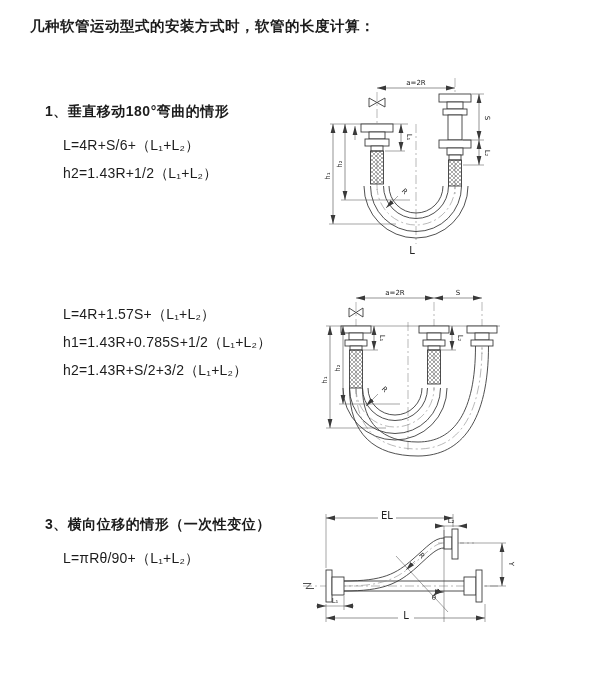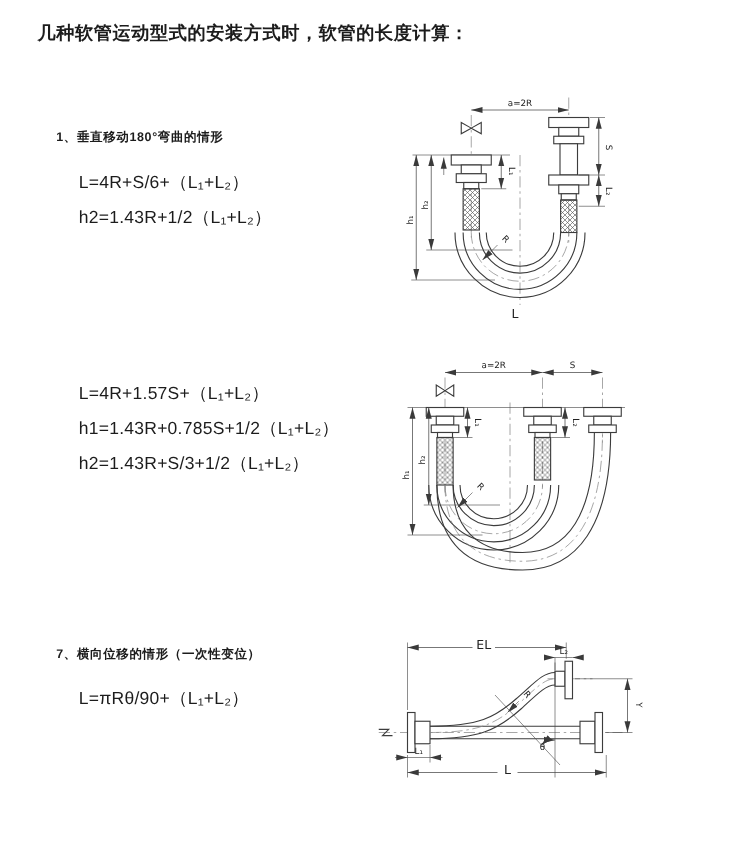--- a/index.html
+++ b/index.html
@@ -1,20 +1,20 @@
 <!DOCTYPE html>
 <html><head>
 <meta charset="utf-8">
 <style>
   html,body{margin:0;padding:0;background:#ffffff;}
   body{width:600px;height:675px;position:relative;overflow:hidden;
        font-family:"Liberation Sans","DejaVu Sans",sans-serif;color:#1c1c1c;}
   .page-title{position:absolute;left:30px;top:17px;font-size:14.5px;font-weight:bold;letter-spacing:.5px;}
   .section{position:absolute;left:45px;width:270px;}
-  .heading{font-size:10px;font-weight:bold;letter-spacing:.5px;height:20px;margin-bottom:8px;white-space:nowrap;}
+  .heading{font-size:14px;font-weight:bold;letter-spacing:.5px;height:20px;margin-bottom:8px;white-space:nowrap;}
   .formula{font-size:14px;line-height:28px;padding-left:18px;white-space:nowrap;letter-spacing:.2px;}
   .diagram{position:absolute;}
   
   .ln{stroke:#3c3c3c;stroke-width:.9;fill:none;}
   .fit{stroke:#3c3c3c;stroke-width:.9;fill:#ffffff;}
   .braid{fill:url(#braid);stroke:#3c3c3c;stroke-width:.9;}
   .cl{stroke:#8a8a8a;stroke-width:.6;stroke-dasharray:9 3 2 3;fill:none;}
   .dim{stroke:#4a4a4a;stroke-width:.6;fill:none;}
   .ext{stroke:#4a4a4a;stroke-width:.5;fill:none;}
   .lbl{font-family:"DejaVu Sans",sans-serif;font-size:7px;fill:#222;}
@@ -106,21 +106,21 @@
   <g>
     <line class="ext" x1="86" y1="124" x2="74" y2="136" marker-end="url(#arr)"></line>
     <text class="lbl" transform="translate(91,121) rotate(45)" text-anchor="middle">R</text>
   </g>
   <text class="lbl lbl-big" x="100" y="182" text-anchor="middle">L</text>
 </svg>
 
 <div class="section" style="top:300px">
   <div class="formula">L=4R+1.57S+（L₁+L₂）</div>
   <div class="formula">h1=1.43R+0.785S+1/2（L₁+L₂）</div>
-  <div class="formula">h2=1.43R+S/3+1/2（L₁+L₂）</div>
+  <div class="formula">h2=1.43R+S/2+3/2（L₁+L₂）</div>
 </div>
 
 <svg class="diagram" style="left:310px;top:282px" width="290" height="185" viewBox="0 0 290 185">
   <g>
     <path class="cl" d="M46,20 V112 M124,20 V108 M172,20 V72 M98,40 V168"></path>
   </g>
   <g>
     <line class="dim" x1="46" y1="16" x2="124" y2="16" marker-start="url(#arr)" marker-end="url(#arr)"></line>
     <text class="lbl" x="85" y="12.5" text-anchor="middle">a=2R</text>
   </g>
@@ -181,21 +181,21 @@
     <line class="ext" x1="29" y1="122" x2="90" y2="122"></line>
     <text class="lbl" transform="translate(30,86) rotate(-90)" text-anchor="middle">h₂</text>
   </g>
   <g>
     <line class="ext" x1="68" y1="112" x2="56" y2="124" marker-end="url(#arr)"></line>
     <text class="lbl" transform="translate(73,109) rotate(45)" text-anchor="middle">R</text>
   </g>
 </svg>
 
 <div class="section" style="top:516px">
-  <div class="heading">7、横向位移的情形（一次性变位）</div>
+  <div class="heading">3、横向位移的情形（一次性变位）</div>
   <div class="formula">L=πRθ/90+（L₁+L₂）</div>
 </div>
 
 <svg class="diagram" style="left:298px;top:500px" width="300" height="150" viewBox="0 0 300 150">
   <path class="cl" d="M5,86 H200 M140,43 H176"></path>
   <path class="ln" d="M5,83.5 L13,83.5 L8,88.5 L16,88.5"></path>
   <g>
     <rect class="fit" x="28" y="70" width="6" height="32"></rect>
     <rect class="fit" x="34" y="77" width="12" height="18"></rect>
   </g>

